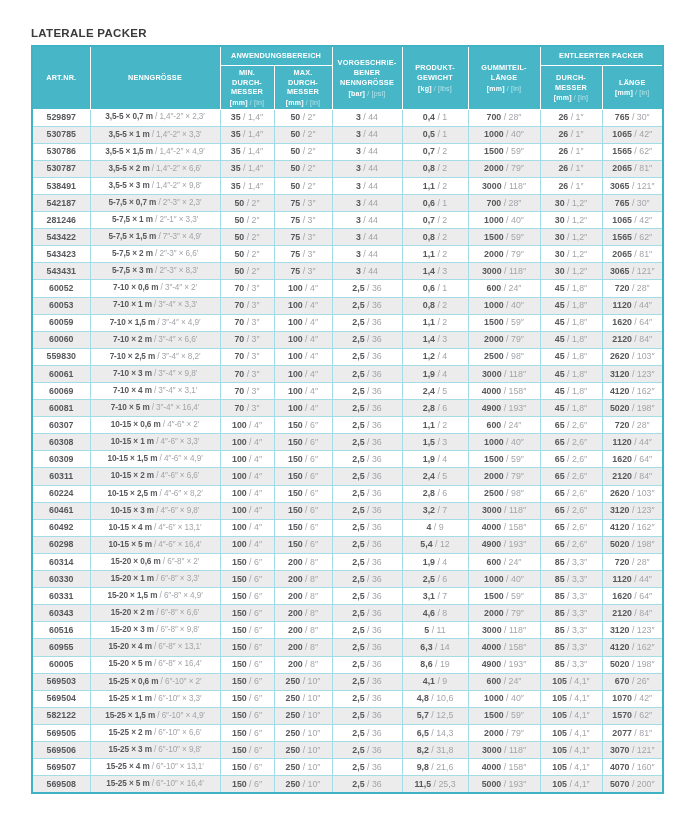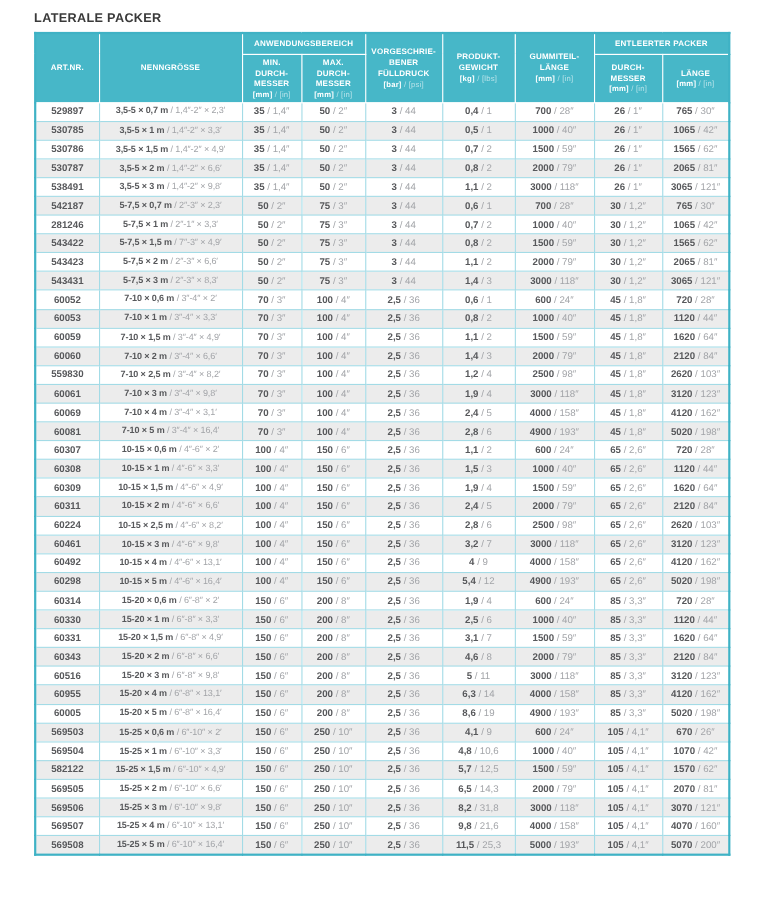--- a/index.html
+++ b/index.html
@@ -9,21 +9,21 @@
     background: #ffffff;
     font-family: "Liberation Sans", sans-serif;
     color: #57585b;
   }
   .page { padding: 9px 30px 0 31px; }
   .title {
     font-size: 11.5px;
     font-weight: bold;
     color: #3a3a3a;
     letter-spacing: .3px;
-    margin: 2px 0 6px 0;
+    margin: 18px 0 6px 0;
   }
   table.packer {
     border-collapse: collapse;
     table-layout: fixed;
     width: 631px;
     border: 2px solid #3fb2c5;
   }
   
   thead th {
     background: #47b7c8;
@@ -87,21 +87,21 @@
         </th>
         <th rowspan="2">
           <div class="hl">NENNGRÖSSE</div>
         </th>
         <th colspan="2" class="grp">
           <div class="hl">ANWENDUNGSBEREICH</div>
         </th>
         <th rowspan="2">
           <div class="hl">VORGESCHRIE-
 BENER
-FÜLLDRUCK</div>
+NENNGRÖSSE</div>
           <div class="hu"><span class="um">[bar]</span><span class="ul"> / [psi]</span></div>
         </th>
         <th rowspan="2">
           <div class="hl">PRODUKT-
 GEWICHT</div>
           <div class="hu"><span class="um">[kg]</span><span class="ul"> / [lbs]</span></div>
         </th>
         <th rowspan="2">
           <div class="hl">GUMMITEIL-
 LÄNGE</div>
@@ -534,21 +534,21 @@
         </tr>
         <tr>
           <td class="c-art"><span class="m">569505</span></td>
           <td class="c-name"><span class="m">15-25 × 2 m</span><span class="l"> / 6″-10″ × 6,6′</span></td>
           <td class="c-min"><span class="m">150</span><span class="l"> / 6″</span></td>
           <td class="c-max"><span class="m">250</span><span class="l"> / 10″</span></td>
           <td class="c-druck"><span class="m">2,5</span><span class="l"> / 36</span></td>
           <td class="c-gewicht"><span class="m">6,5</span><span class="l"> / 14,3</span></td>
           <td class="c-gummi"><span class="m">2000</span><span class="l"> / 79″</span></td>
           <td class="c-durch"><span class="m">105</span><span class="l"> / 4,1″</span></td>
-          <td class="c-laenge"><span class="m">2070</span><span class="l"> / 81″</span></td>
+          <td class="c-laenge"><span class="m">2077</span><span class="l"> / 81″</span></td>
         </tr>
         <tr class="alt">
           <td class="c-art"><span class="m">569506</span></td>
           <td class="c-name"><span class="m">15-25 × 3 m</span><span class="l"> / 6″-10″ × 9,8′</span></td>
           <td class="c-min"><span class="m">150</span><span class="l"> / 6″</span></td>
           <td class="c-max"><span class="m">250</span><span class="l"> / 10″</span></td>
           <td class="c-druck"><span class="m">2,5</span><span class="l"> / 36</span></td>
           <td class="c-gewicht"><span class="m">8,2</span><span class="l"> / 31,8</span></td>
           <td class="c-gummi"><span class="m">3000</span><span class="l"> / 118″</span></td>
           <td class="c-durch"><span class="m">105</span><span class="l"> / 4,1″</span></td>

